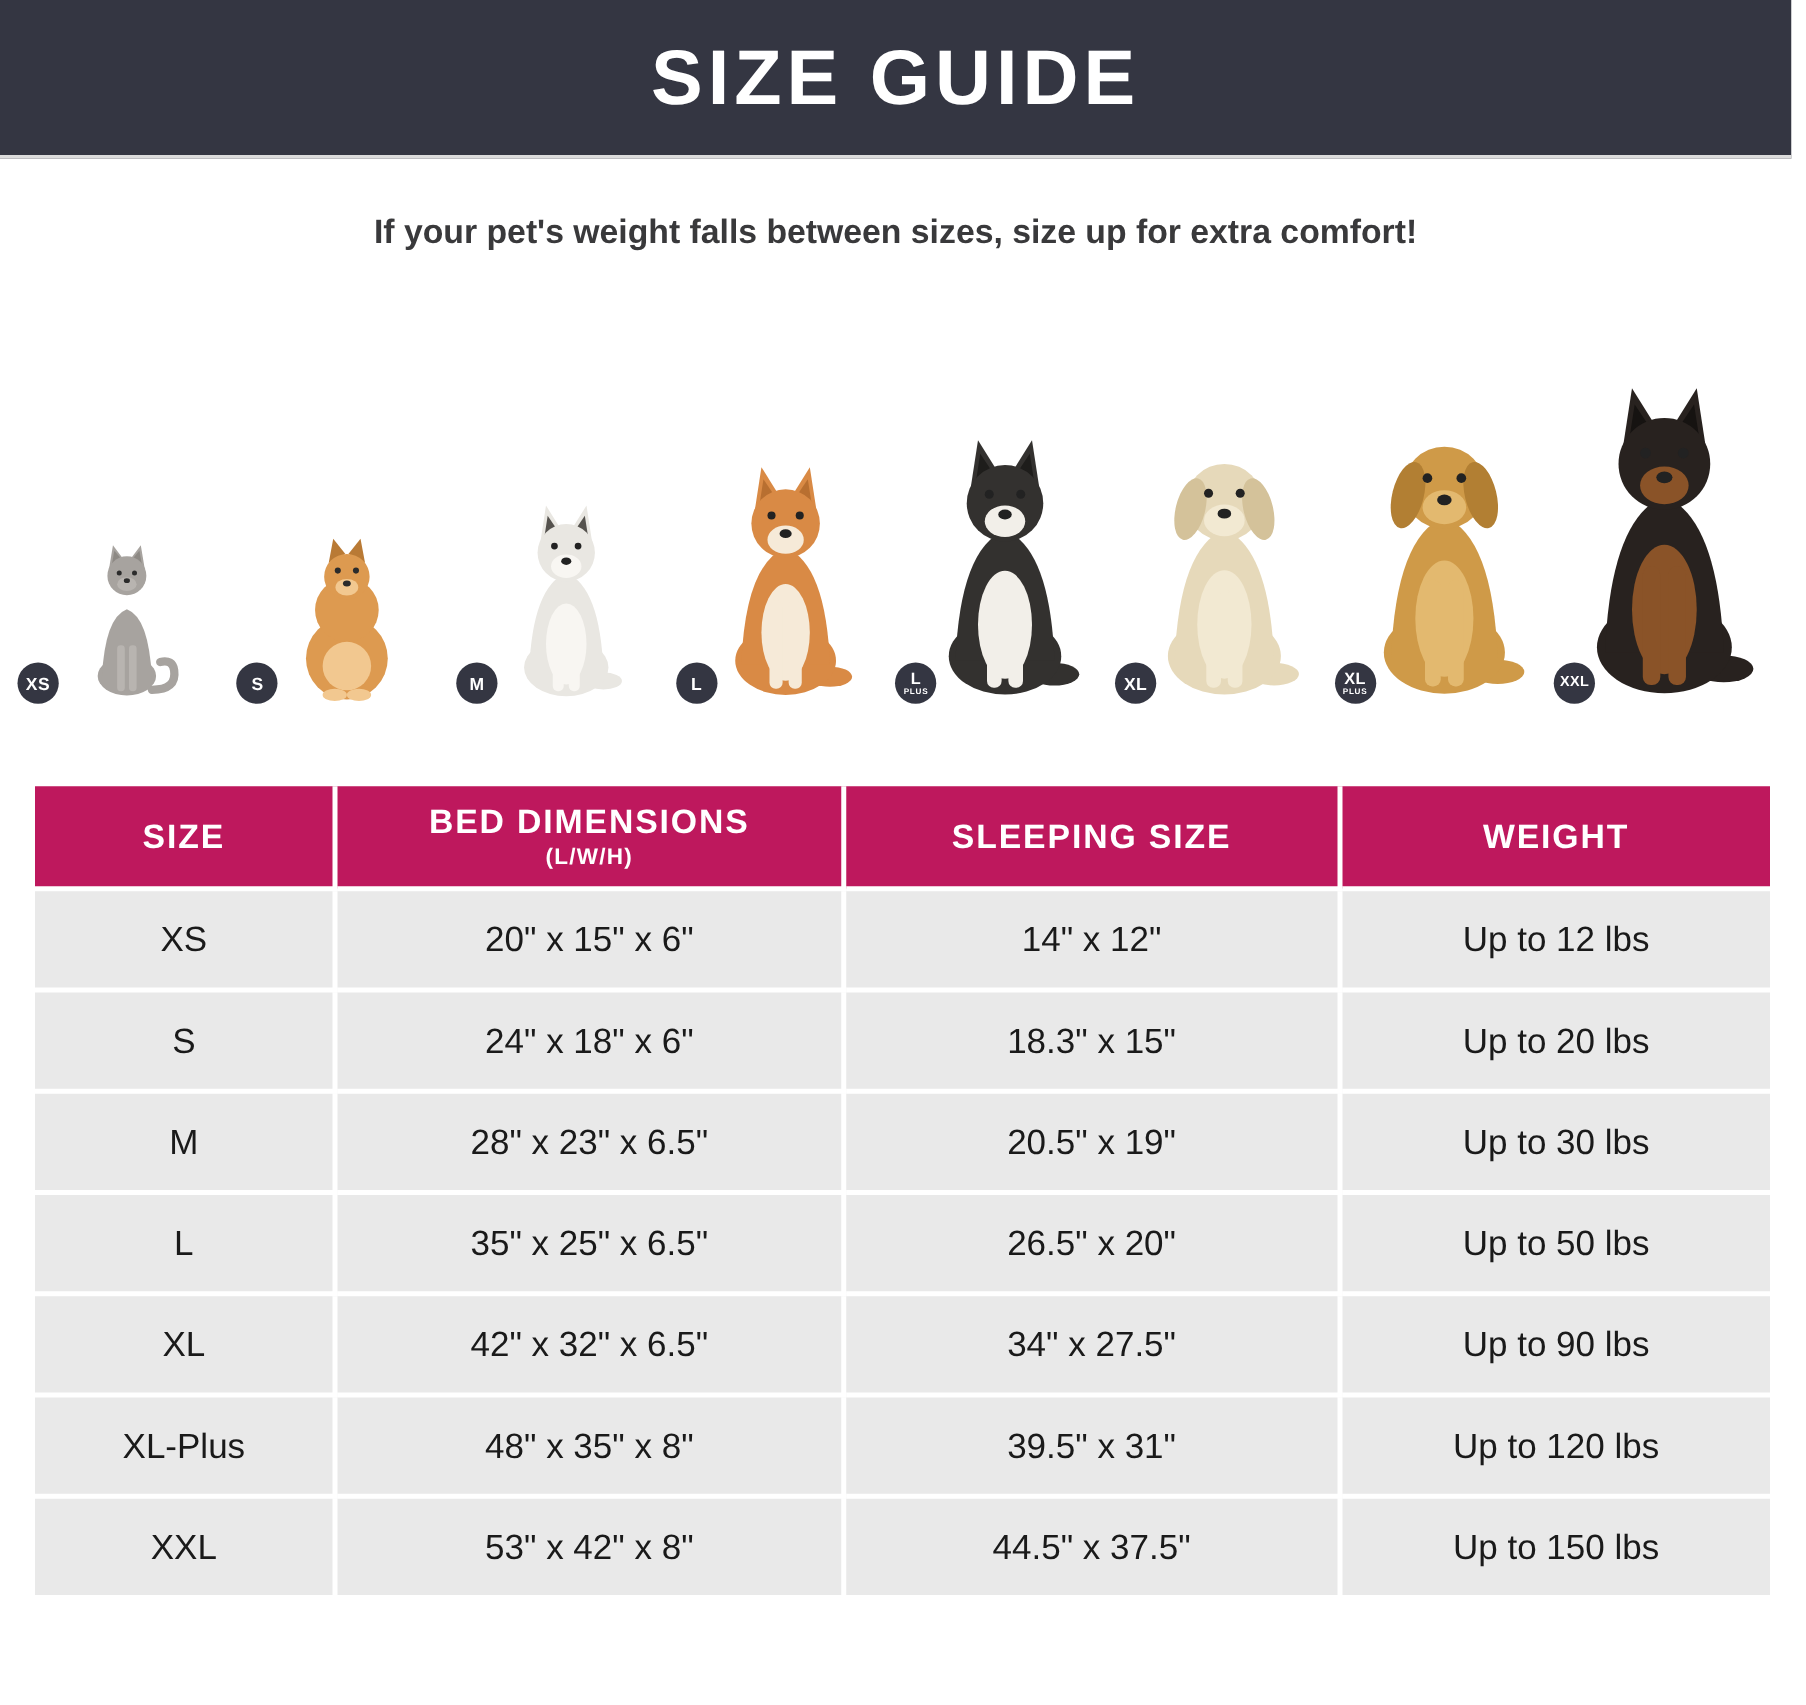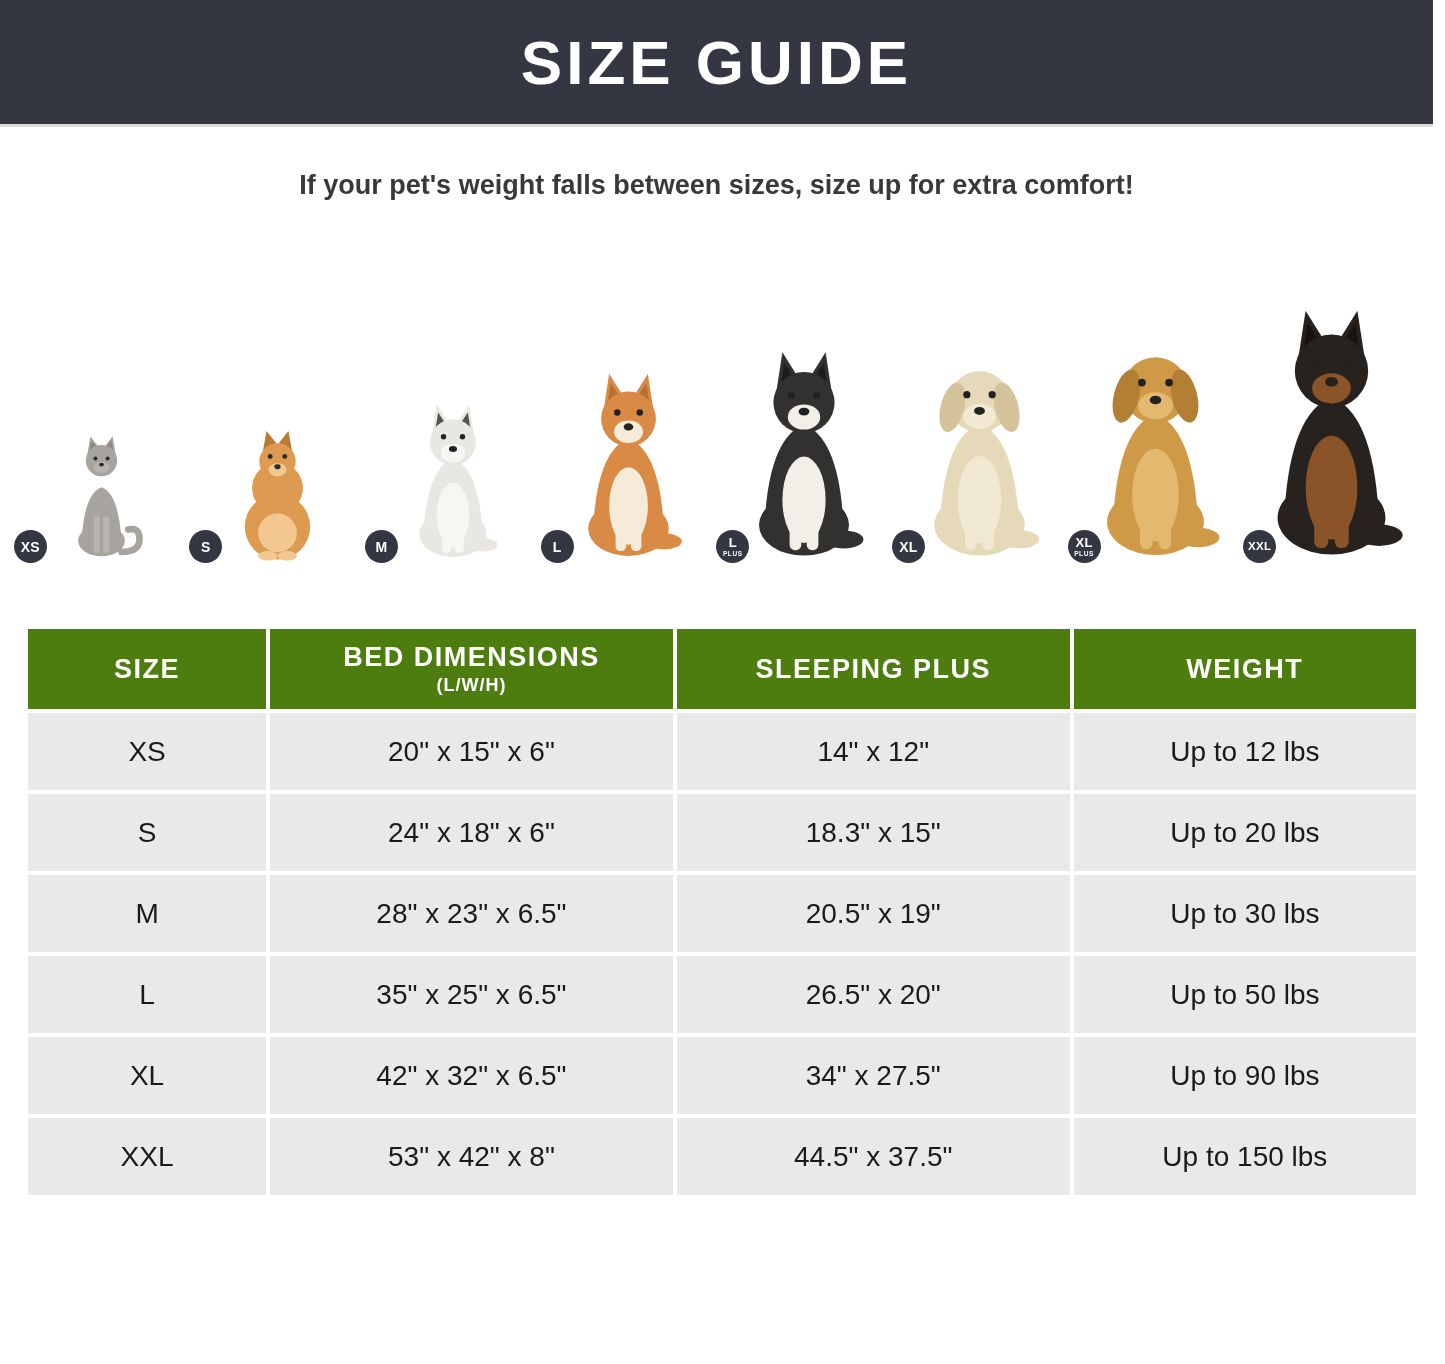--- a/index.html
+++ b/index.html
@@ -81,21 +81,21 @@
     text-align: center;
     vertical-align: middle;
     padding: 0;
   }
   .size-table th:first-child, .size-table td:first-child { border-left: 0; }
   .size-table th:last-child,  .size-table td:last-child  { border-right: 0; }
   .size-table thead th { border-top: 0; }
   .size-table tbody tr:last-child td { border-bottom: 0; }
 
   .size-table thead th {
-    background: #4d7c0f;
+    background: #be185d;
     color: #ffffff;
     height: 80px;
     font-size: 27px;
     font-weight: 700;
     letter-spacing: 1.5px;
     margin-top: 32px;
   }
   .size-table thead th .hdr-sub {
     display: block;
     font-size: 18px;
@@ -302,21 +302,21 @@
     <thead>
       <tr>
         <th>
           <span>SIZE</span>
         </th>
         <th>
           <span>BED DIMENSIONS</span>
           <span class="hdr-sub">(L/W/H)</span>
         </th>
         <th>
-          <span>SLEEPING PLUS</span>
+          <span>SLEEPING SIZE</span>
         </th>
         <th>
           <span>WEIGHT</span>
         </th>
       </tr>
     </thead>
     <tbody>
       <tr>
         <td>XS</td>
         <td>20" x 15" x 6"</td>
@@ -341,20 +341,26 @@
         <td>26.5" x 20"</td>
         <td>Up to 50 lbs</td>
       </tr>
       <tr>
         <td>XL</td>
         <td>42" x 32" x 6.5"</td>
         <td>34" x 27.5"</td>
         <td>Up to 90 lbs</td>
       </tr>
       <tr>
+        <td>XL-Plus</td>
+        <td>48" x 35" x 8"</td>
+        <td>39.5" x 31"</td>
+        <td>Up to 120 lbs</td>
+      </tr>
+      <tr>
         <td>XXL</td>
         <td>53" x 42" x 8"</td>
         <td>44.5" x 37.5"</td>
         <td>Up to 150 lbs</td>
       </tr>
     </tbody>
   </table>
 
 </div>
 

